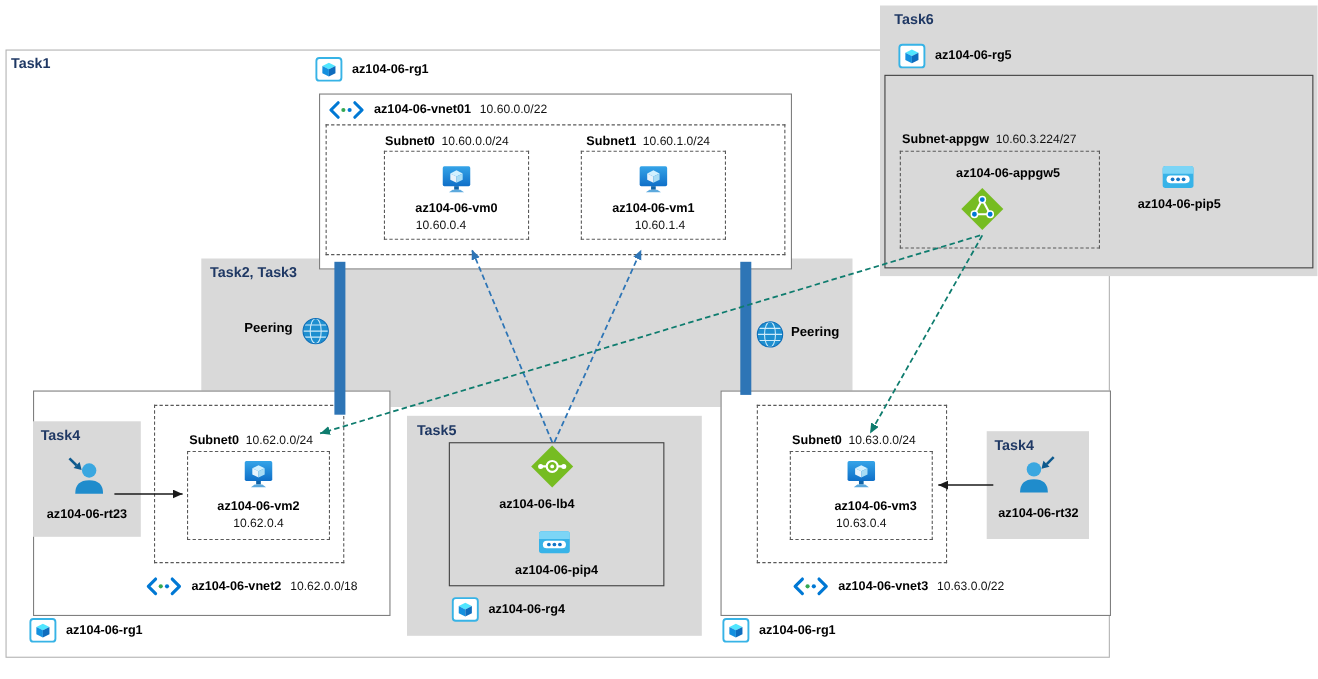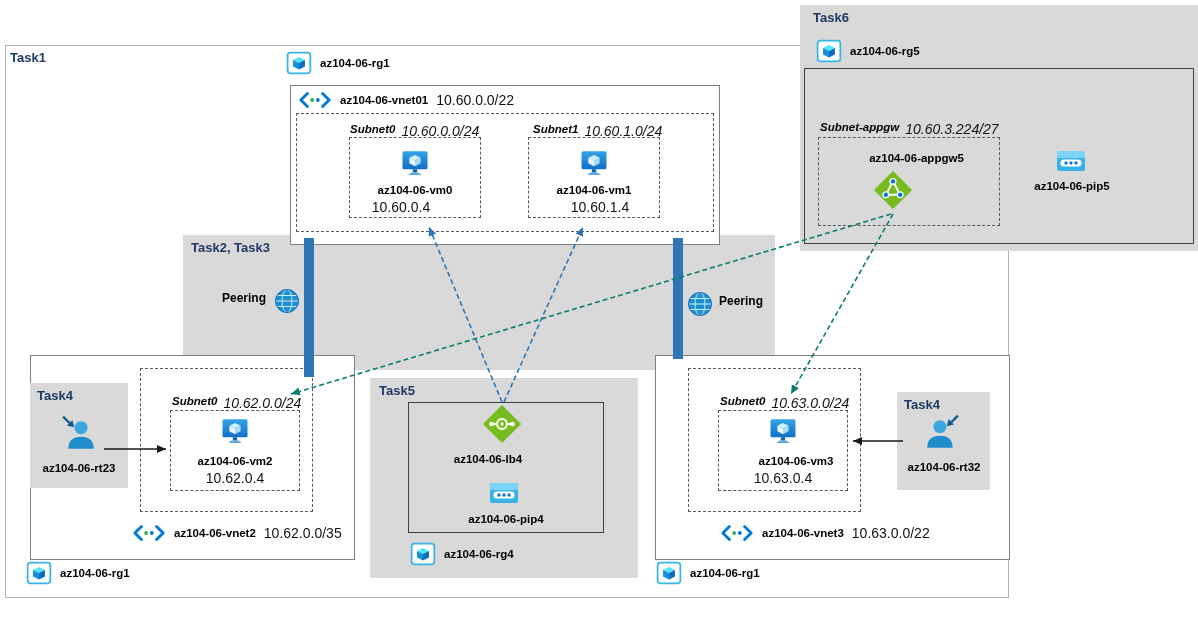--- a/index.html
+++ b/index.html
@@ -7,24 +7,24 @@
   .canvas { position:relative; width:1198px; height:617px; background:#ffffff;
             overflow:hidden; font-size:11.5px; color:#000; }
   .abs { position:absolute; }
   .task1-box { border:1px solid #b3b3b3; }
   .gray { background:#d9d9d9; }
   .white-box { background:#ffffff; border:1px solid #7f7f7f; }
   .line-box { border:1px solid #404040; }
   .dashed { border:1px dashed #595959; }
   .task-label { color:#1f3864; font-weight:700; font-size:13px; }
   .name { font-weight:700; font-size:11.5px; color:#000; white-space:nowrap; }
-  .cidr { font-size:14px; color:#111; white-space:nowrap; }
+  .cidr { font-size:11px; color:#111; white-space:nowrap; }
   .peer { font-weight:700; font-size:12px; color:#000; }
   .row { display:flex; align-items:center; gap:8px; white-space:nowrap; }
-  .row-tight { display:flex; gap:6px; white-space:nowrap;font-style:italic; }
+  .row-tight { display:flex; gap:6px; white-space:nowrap; }
   .center { text-align:center; }
   .bar { background:#2e75b6; }
   .icon { display:block; }
   .flip { transform:scaleX(-1); }
   svg.overlay { position:absolute; left:0; top:0; pointer-events:none; }
 </style>
 </head>
 <body>
 
 <div class="canvas">
@@ -208,21 +208,21 @@
       <use href="#sym-vm"></use>
     </svg>
   <div class="abs name center" style="left:170px;top:455px;width:130px">az104-06-vm2</div>
   <div class="abs cidr center" style="left:170px;top:470px;width:130px">10.62.0.4</div>
 
   <div class="abs row" style="left:132px;top:523px">
     <svg class="icon" width="34" height="20">
         <use href="#sym-vnet"></use>
       </svg>
     <span class="name">az104-06-vnet2</span>
-    <span class="cidr">10.62.0.0/35</span>
+    <span class="cidr">10.62.0.0/18</span>
   </div>
   <div class="abs row" style="left:26px;top:560px">
     <svg class="icon" width="26" height="26">
         <use href="#sym-rg"></use>
       </svg>
     <span class="name">az104-06-rg1</span>
   </div>
 
   <div class="abs white-box" style="left:655px;top:355px;width:355px;height:205px"></div>
   <div class="abs dashed" style="left:688px;top:368px;width:173px;height:144px"></div>

